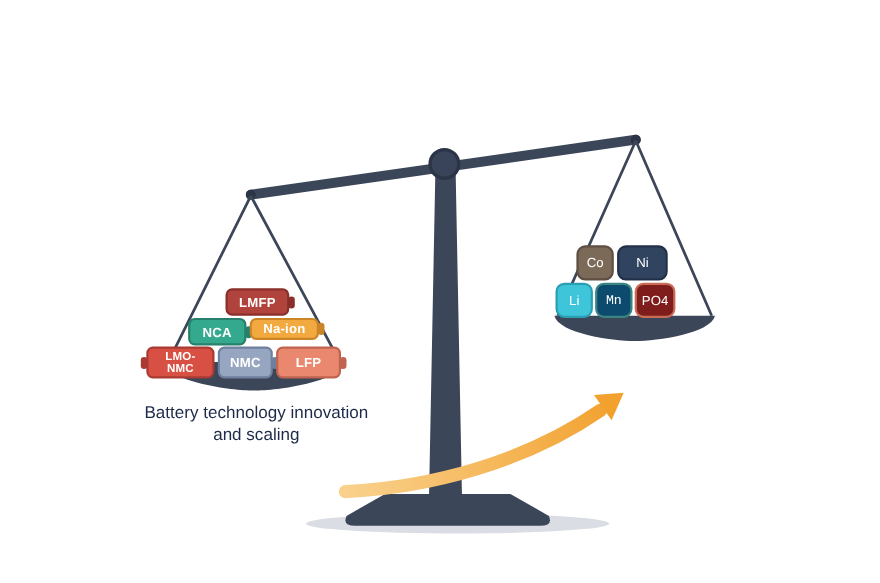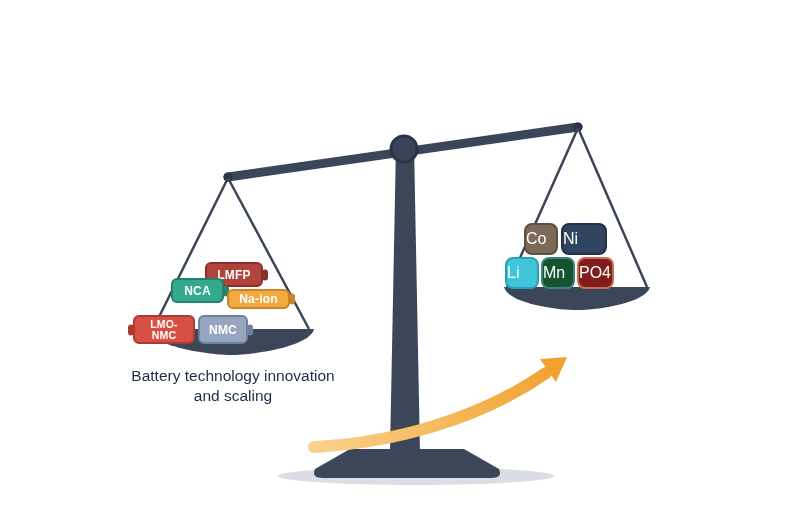--- a/index.html
+++ b/index.html
@@ -20,29 +20,29 @@
   .bat{
     position:absolute;display:flex;align-items:center;justify-content:center;
     border-radius:6px;border:2px solid;box-sizing:border-box;
     color:#fff;font-size:12px;font-weight:700;letter-spacing:.2px;
   }
   .bat span{white-space:pre-line;text-align:center;}
   .nub{position:absolute;width:6px;height:11px;border-radius:3px;top:50%;transform:translateY(-50%);}
   .nub-r{right:-7px;}
   .nub-l{left:-7px;}
   .bat-0{left:205px;top:262px;width:58px;height:25px;}
-  .bat-1{left:171px;top:278px;width:53px;height:25px;}
+  .bat-1{left:171px;top:289px;width:53px;height:25px;}
   .bat-2{left:227px;top:289px;width:63px;height:20px;}
   .bat-3{left:133px;top:315px;width:62px;height:29px;font-size:10.5px;line-height:1.02;}
   .bat-4{left:198px;top:315px;width:50px;height:29px;}
   .bat-5{left:251px;top:315px;width:59px;height:29px;}
   .elem{
-    position:absolute;display:flex;align-items:center;
+    position:absolute;display:flex;align-items:center;justify-content:center;
     border-radius:8px;border:2px solid;box-sizing:border-box;
-    color:#fff;font-size:16px;font-weight:500;
+    color:#fff;font-size:12px;font-weight:500;
   }
   .elem-0{left:524px;top:223px;width:34px;height:32px;}
   .elem-1{left:561px;top:223px;width:46px;height:32px;}
   .elem-2{left:505px;top:257px;width:34px;height:32px;}
   .elem-3{left:541px;top:257px;width:34px;height:32px;}
   .elem-4{left:577px;top:257px;width:37px;height:32px;}
 </style>
 </head>
 <body>
 
@@ -96,31 +96,35 @@
   </div>
   <div class="bat bat-3" style="background: rgb(216, 80, 67); border-color: rgb(169, 59, 50);">
     <span>LMO-
 NMC</span>
     <i class="nub nub-l" style="background: rgb(169, 59, 50);"></i>
   </div>
   <div class="bat bat-4" style="background: rgb(151, 166, 192); border-color: rgb(111, 128, 158);">
     <span>NMC</span>
     <i class="nub nub-r" style="background: rgb(111, 128, 158);"></i>
   </div>
+  <div class="bat bat-5" style="background: rgb(233, 136, 111); border-color: rgb(192, 100, 80);">
+    <span>LFP</span>
+    <i class="nub nub-r" style="background: rgb(192, 100, 80);"></i>
+  </div>
 
   <div class="elem elem-0" style="background: rgb(124, 106, 89); border-color: rgb(95, 79, 66);">
     <span>Co</span>
   </div>
   <div class="elem elem-1" style="background: rgb(49, 68, 95); border-color: rgb(34, 48, 74);">
     <span>Ni</span>
   </div>
   <div class="elem elem-2" style="background: rgb(63, 197, 218); border-color: rgb(42, 159, 180);">
     <span>Li</span>
   </div>
-  <div class="elem elem-3" style="background: #14532d; border-color: rgb(58, 132, 129);">
+  <div class="elem elem-3" style="background: #0c4a6e; border-color: rgb(58, 132, 129); font-family: Liberation Mono, monospace;">
     <span>Mn</span>
   </div>
   <div class="elem elem-4" style="background: #7f1d1d; border-color: rgb(201, 107, 85);">
     <span>PO4</span>
   </div>
 
   <div class="pan-label label-left">Battery technology innovation and scaling</div>
 
 </div>
 

